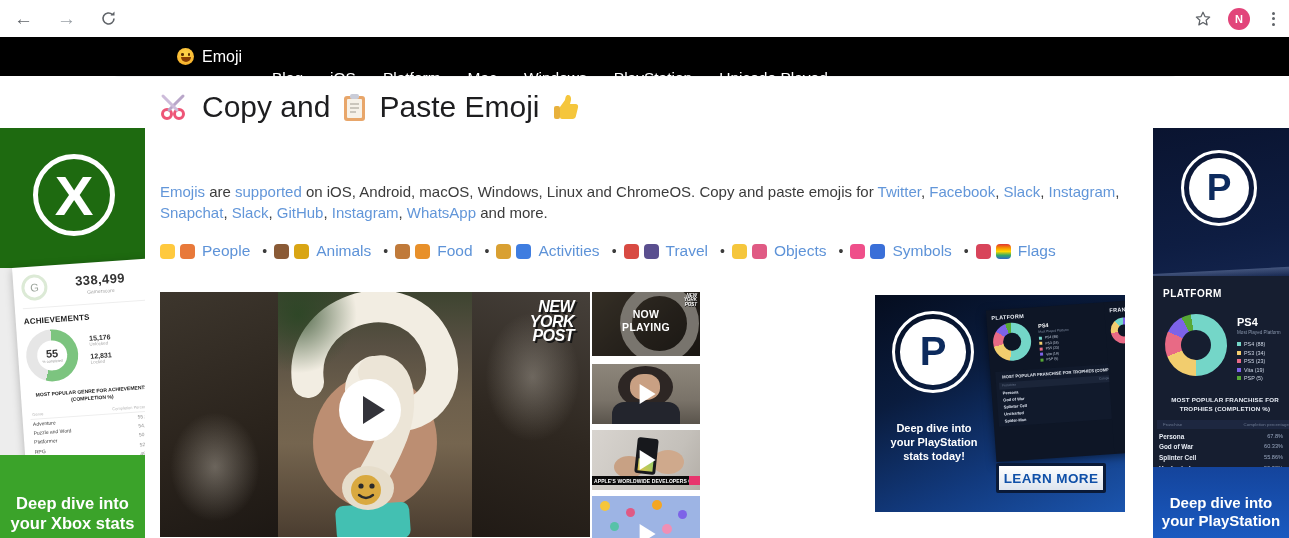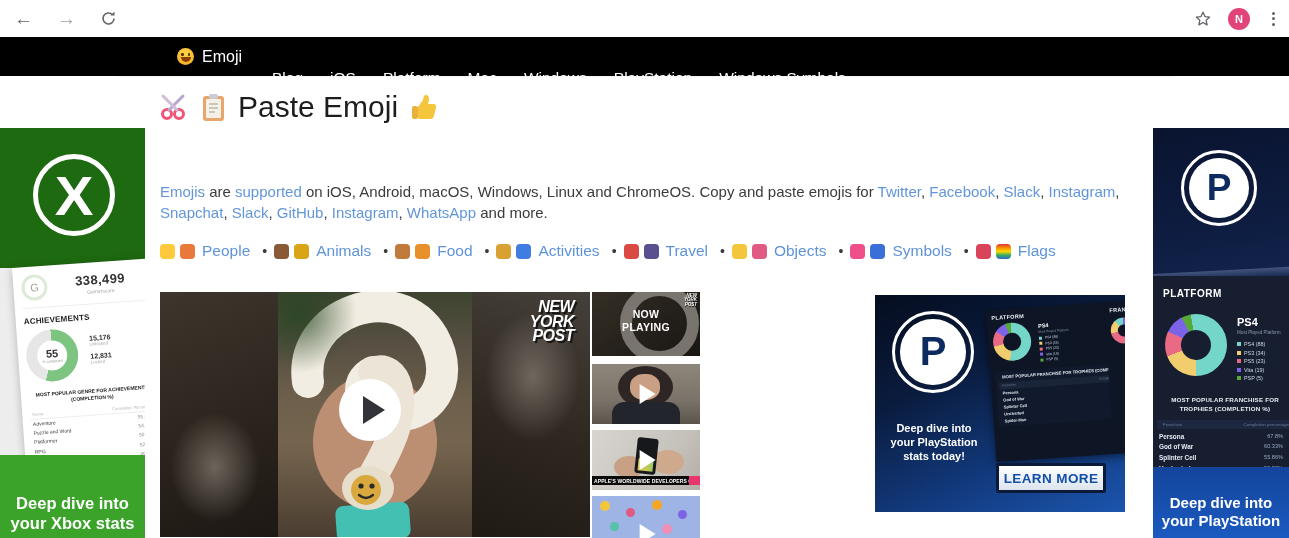--- a/index.html
+++ b/index.html
@@ -213,31 +213,32 @@
       <span>Emoji</span>
     </div>
     <div class="nav-items">
 
     <span>Blog</span>
         <span>iOS</span>
         <span>Platform</span>
         <span>Mac</span>
         <span>Windows</span>
         <span>PlayStation</span>
-        <span>Windows Symbols</span>
+        <span>Unicode Played</span>
       </div>
   </div>
 
   <h1>
     <svg class="icn" width="30" height="28" viewBox="0 0 30 28">
         <circle cx="8" cy="21" r="4.5" fill="none" stroke="#ee5577" stroke-width="3"></circle>
         <circle cx="20" cy="21" r="4.5" fill="none" stroke="#ee5577" stroke-width="3"></circle>
         <line x1="10" y1="17" x2="24" y2="3" stroke="#b9a6c9" stroke-width="3" stroke-linecap="round"></line>
         <line x1="18" y1="17" x2="4" y2="3" stroke="#cdbcda" stroke-width="3" stroke-linecap="round"></line>
       </svg>
+    <span class="big">Copy and</span>
     <svg class="icn" width="23" height="29" viewBox="0 0 23 29">
         <rect x="1" y="3" width="21" height="25" rx="3" fill="#e8a66a"></rect>
         <rect x="4" y="6" width="15" height="19" rx="1" fill="#f6f1e8"></rect>
         <rect x="7" y="1" width="9" height="5" rx="2" fill="#c9ccd8"></rect>
         <line x1="7" y1="11" x2="16" y2="11" stroke="#b9b4aa" stroke-width="1.4"></line>
         <line x1="7" y1="15" x2="16" y2="15" stroke="#b9b4aa" stroke-width="1.4"></line>
         <line x1="7" y1="19" x2="13" y2="19" stroke="#b9b4aa" stroke-width="1.4"></line>
       </svg>
     <span class="big">Paste Emoji</span>
     <svg class="icn" width="26" height="27" viewBox="0 0 26 27">

